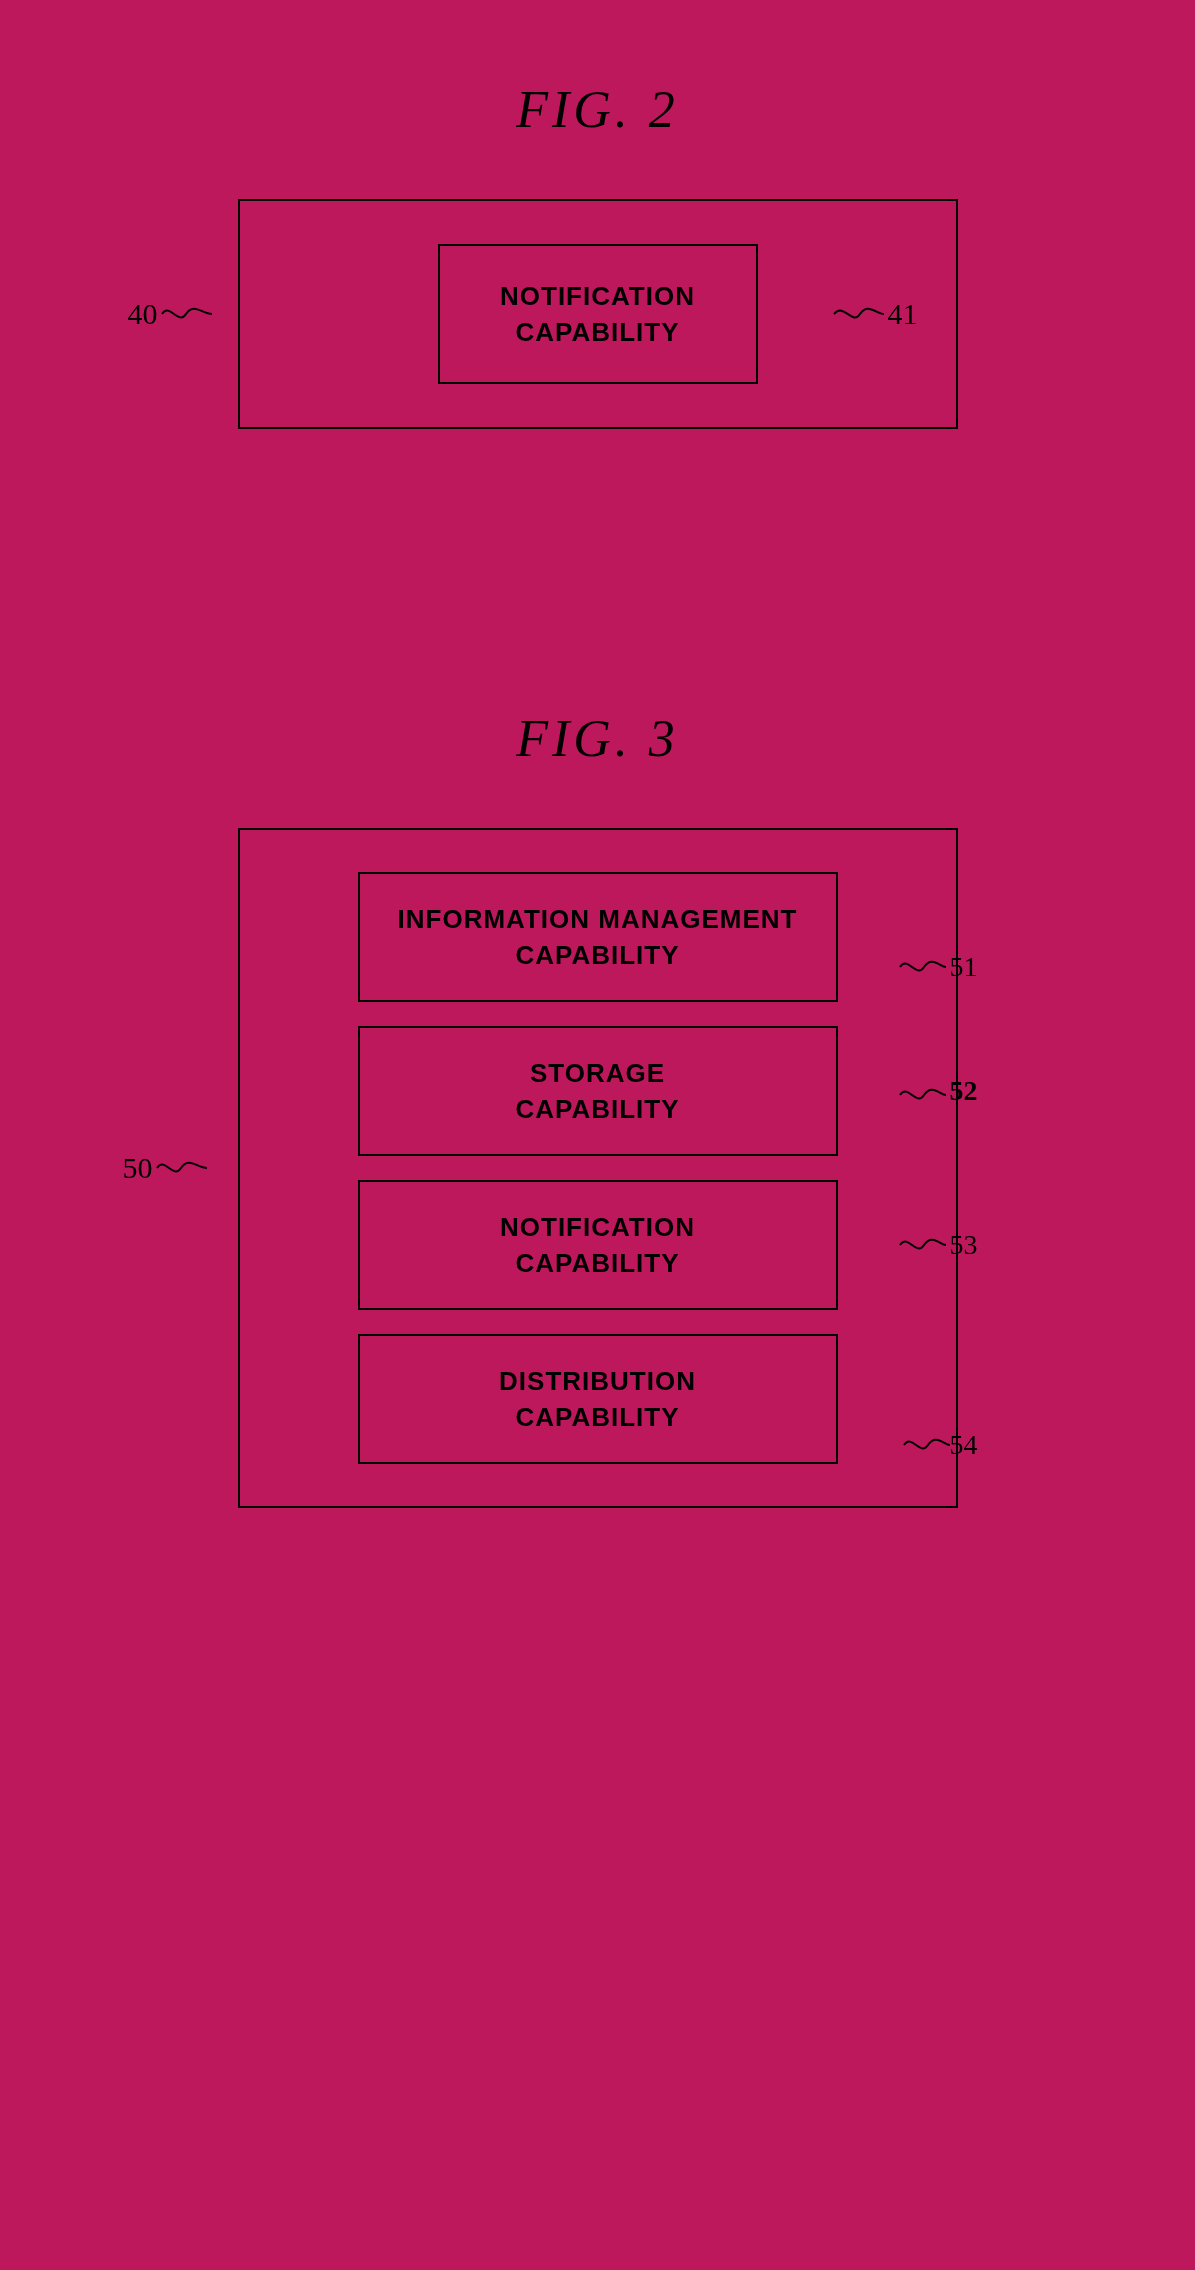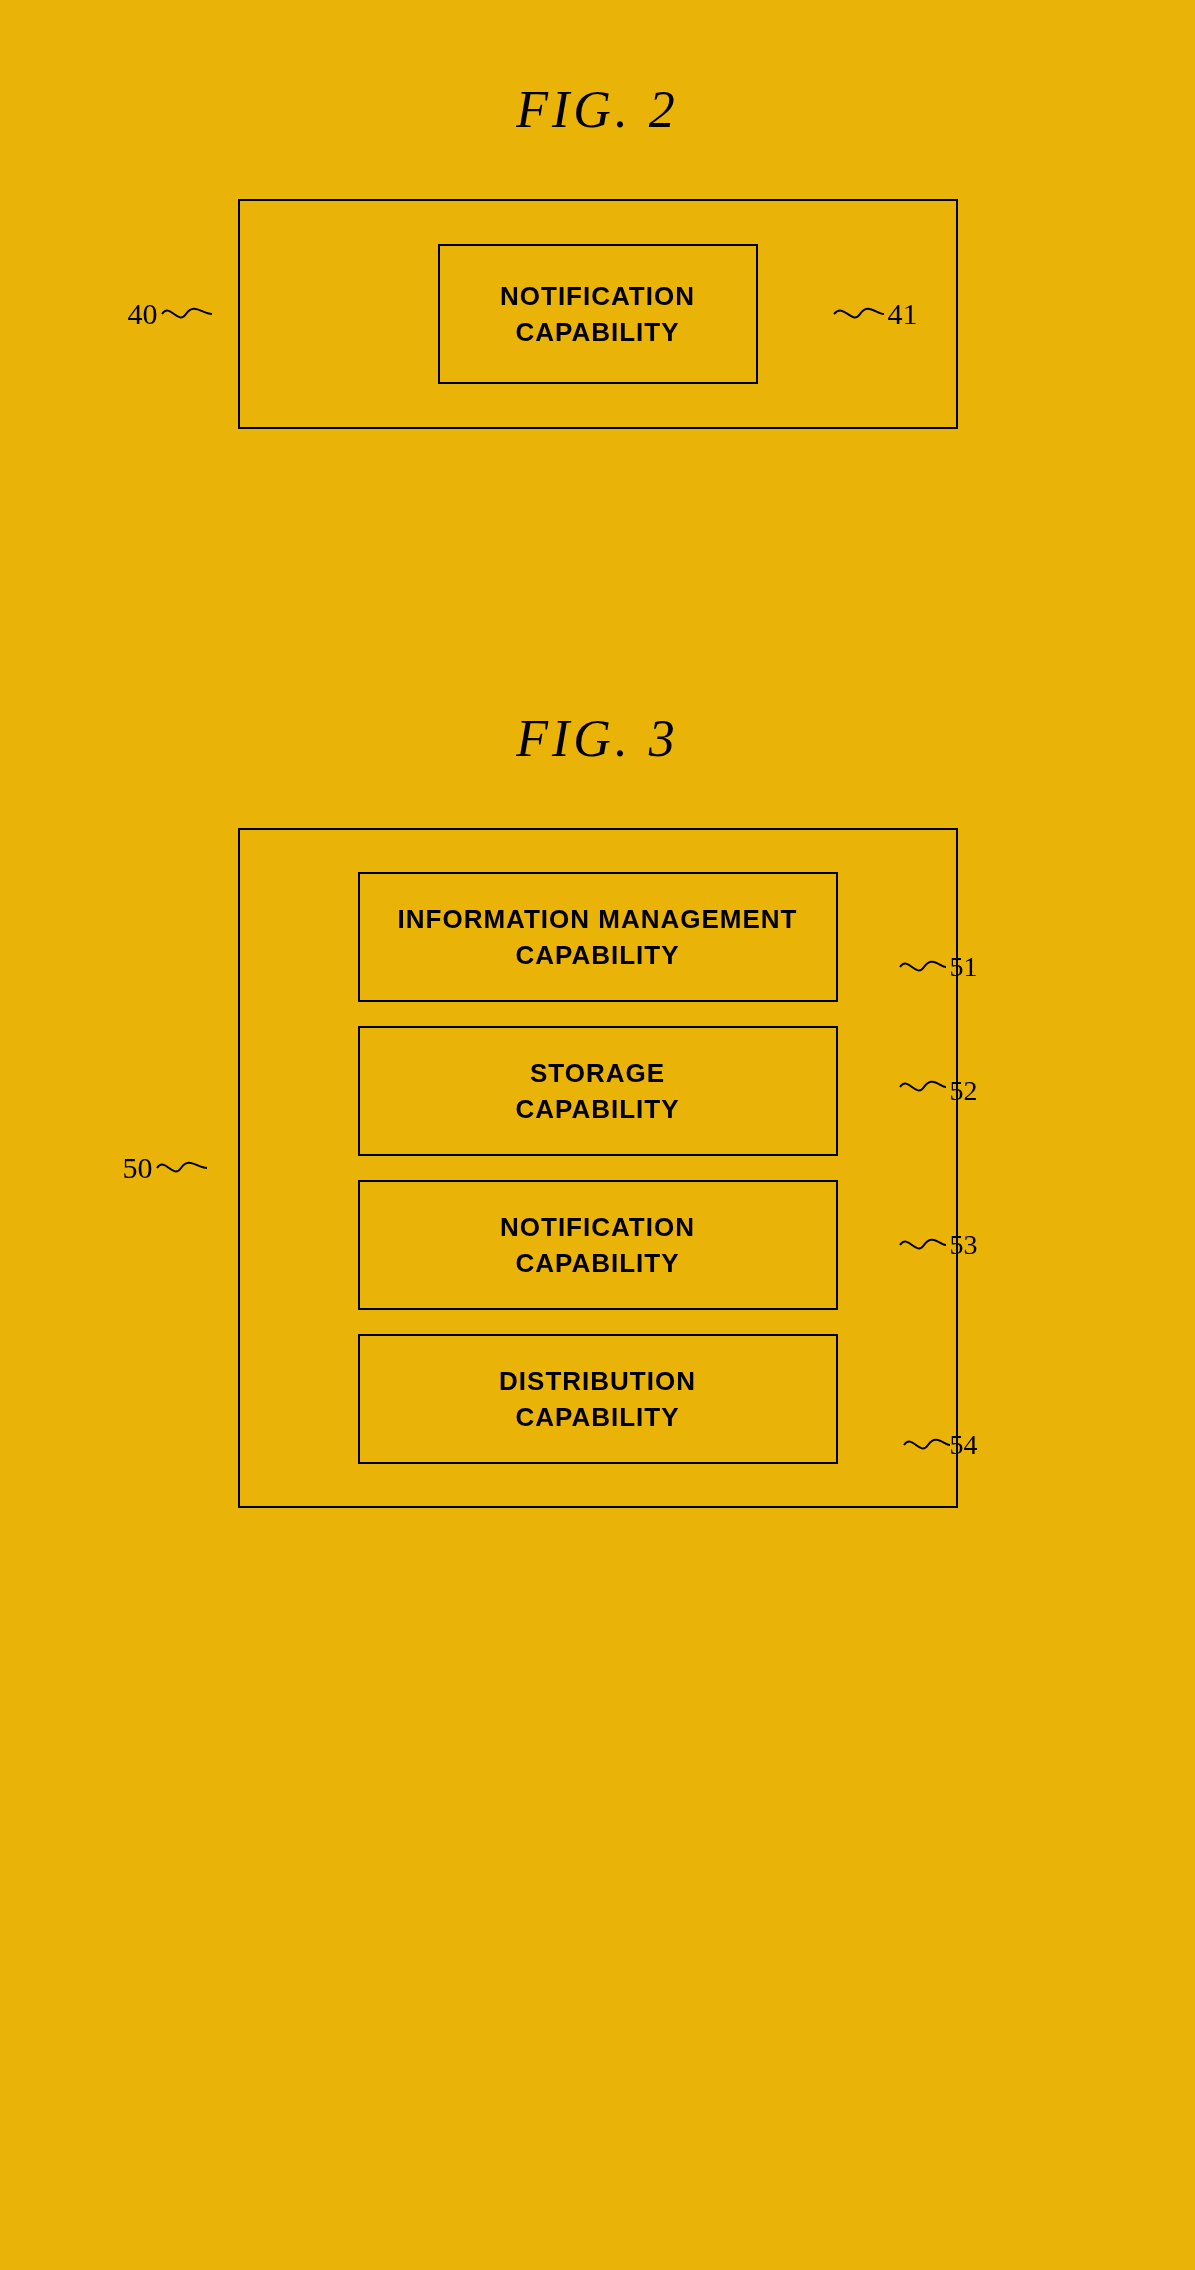--- a/index.html
+++ b/index.html
@@ -13,21 +13,21 @@
       font-family: 'Times New Roman', Times, serif;
       width: 1195px;
       min-height: 2270px;
       position: relative;
       overflow-x: hidden;
     }
 
     .page-container {
       width: 1195px;
       min-height: 2270px;
-      background: #eab308;
+      background: #be185d;
       position: relative;
       padding: 40px 0;
     }
 
     
     .fig2-section {
       position: relative;
       margin-top: 40px;
       display: flex;
       flex-direction: column;
@@ -189,21 +189,21 @@
                 <path d="M0,12 C8,0 16,24 24,12 C32,0 40,12 46,12" stroke="#000" stroke-width="2" fill="none"></path>
               </svg>
               <span style="font-size:28px; font-family:'Times New Roman',serif;">51</span>
             </div>
           </div>
 
           <div style="position:relative; display:flex; align-items:center; justify-content:center;">
             <div class="inner-box fig3-inner">
               <div class="capability-text">STORAGE<br>CAPABILITY</div>
             </div>
-            <div style="position:absolute; right:-140px; top:50%; transform:translateY(-50%); display:flex; align-items:flex-start; gap:4px;">
+            <div style="position:absolute; right:-140px; top:50%; transform:translateY(-50%); display:flex; align-items:flex-end; gap:4px;font-weight:bold;">
               <svg width="46" height="24" style="overflow:visible;">
                 <path d="M0,12 C8,0 16,24 24,12 C32,0 40,12 46,12" stroke="#000" stroke-width="2" fill="none"></path>
               </svg>
               <span style="font-size:28px; font-family:'Times New Roman',serif;">52</span>
             </div>
           </div>
 
           <div style="position:relative; display:flex; align-items:center; justify-content:center;">
             <div class="inner-box fig3-inner">
               <div class="capability-text">NOTIFICATION<br>CAPABILITY</div>

